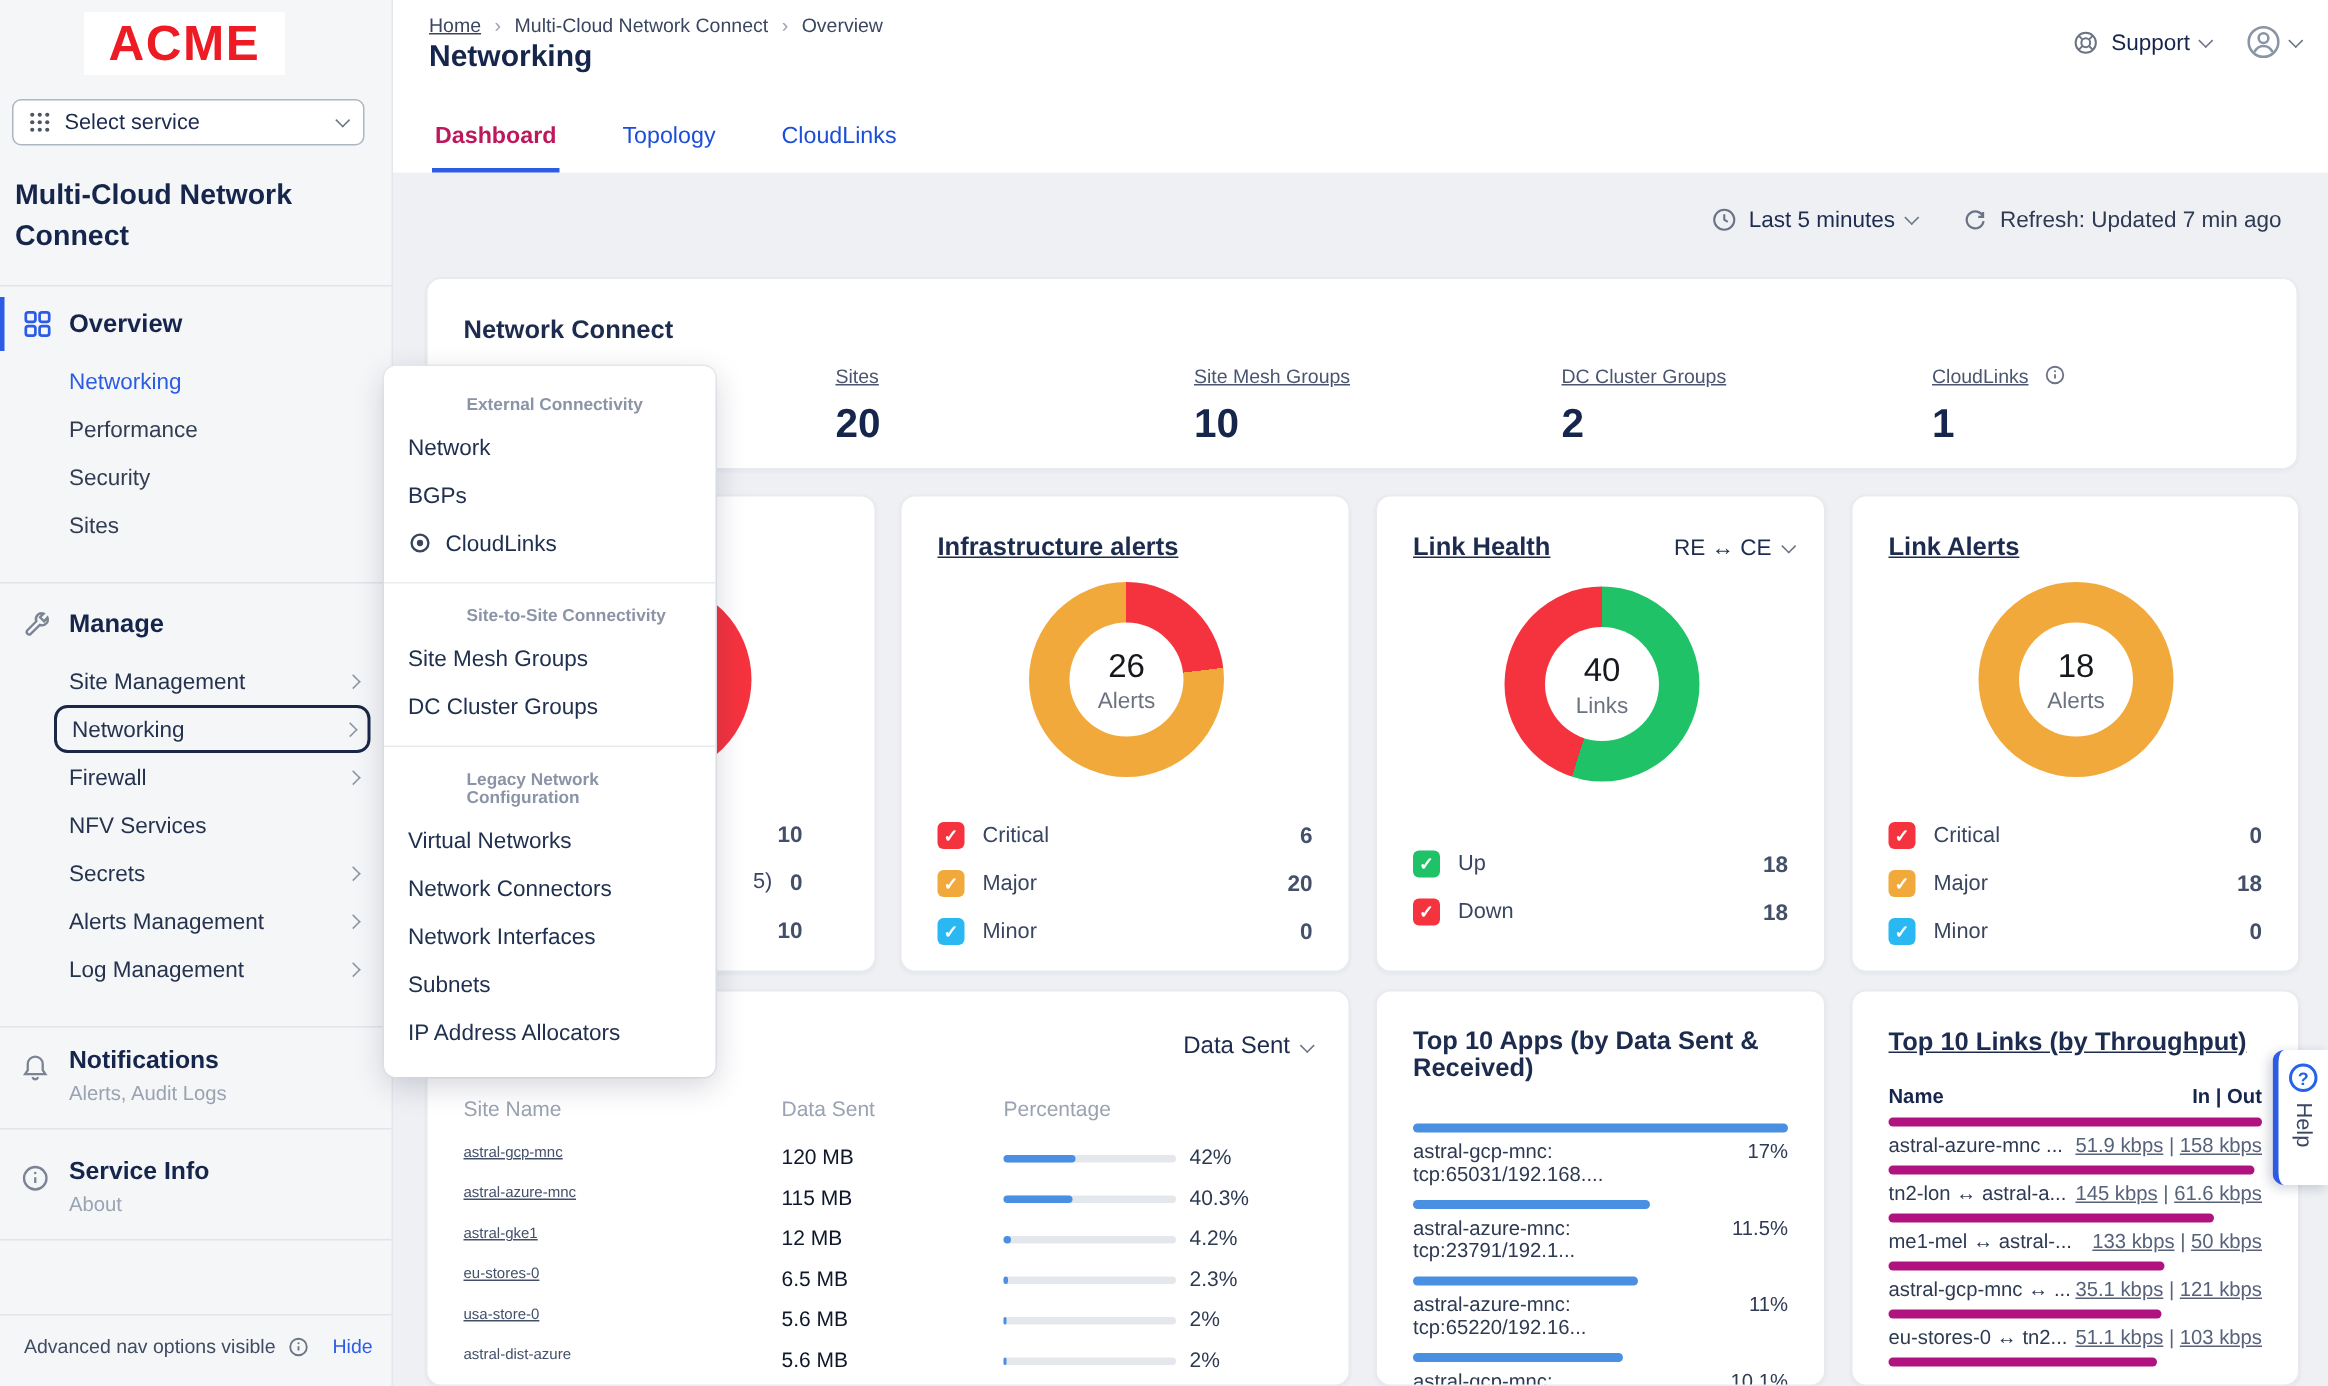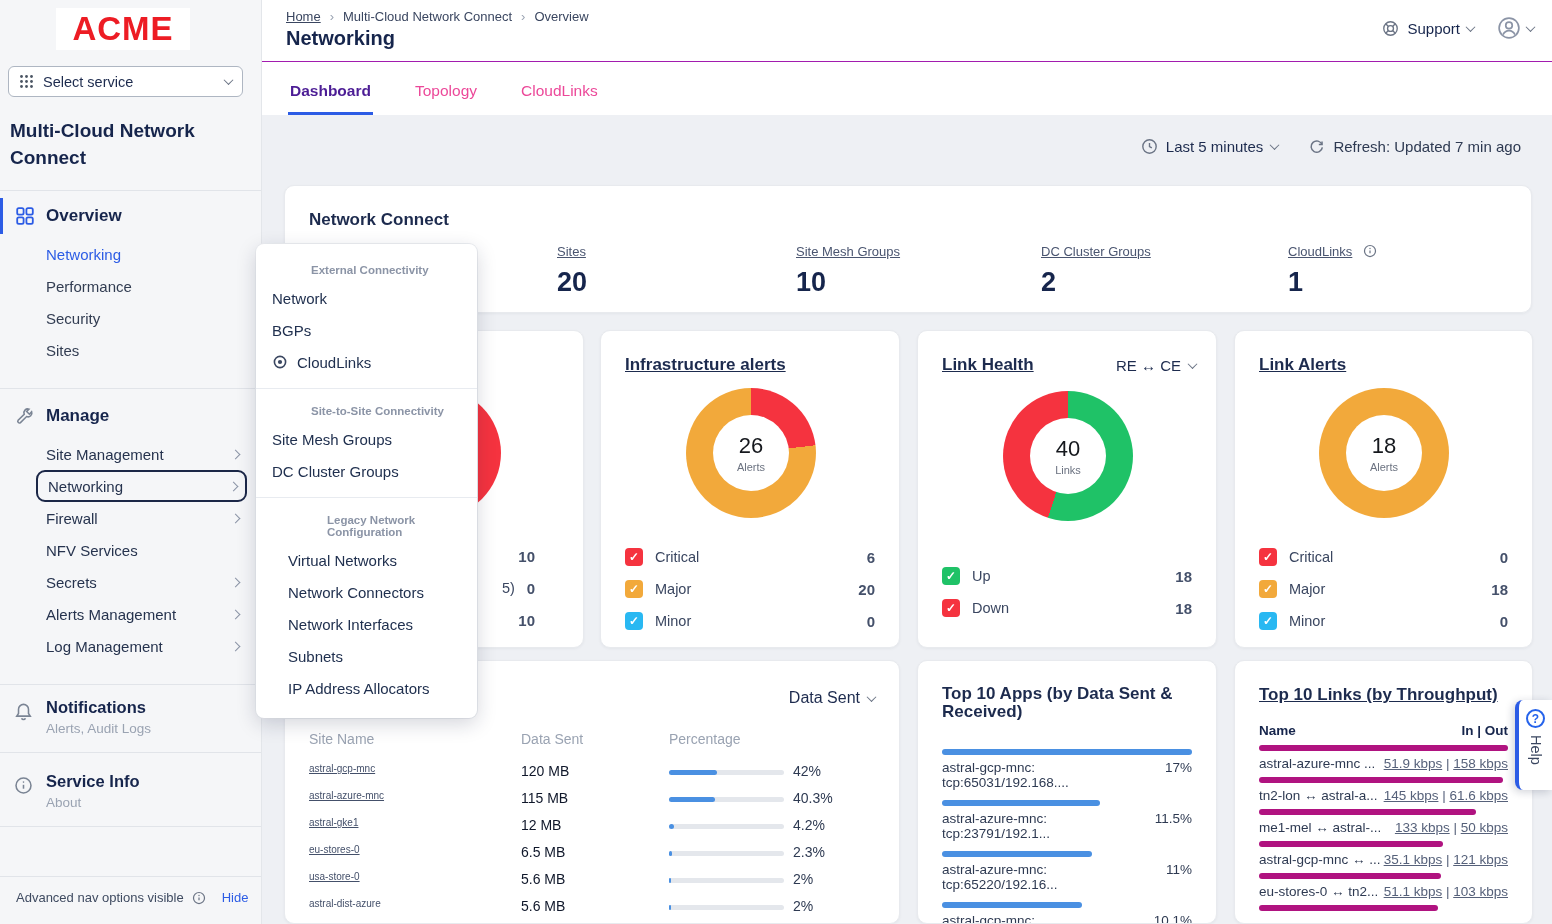--- a/index.html
+++ b/index.html
@@ -25,39 +25,39 @@
   .bigitem { position:absolute; left:0; width:261px; cursor:pointer; }
   .bigitem .bicon { position:absolute; left:14px; top:4px; color:#7a8494; }
   .bigitem .blabel { position:absolute; left:46px; top:0; font-size:16.5px; font-weight:700; color:#16254c; }
   .bigitem .bsub { position:absolute; left:46px; top:23px; font-size:13.5px; color:#9aa3b2; }
   .side-foot { position:absolute; top:890px; left:16px; right:10px; display:flex; align-items:center; gap:8px; font-size:13px; color:#3f4b61; }
   .side-foot .hide { color:#2c5ce5; margin-left:8px; cursor:pointer; }
 
   
   .flyout { position:absolute; left:256px; top:244px; width:221px; background:#fff; border-radius:8px; box-shadow:0 6px 20px rgba(20,30,60,.18), 0 0 0 1px #edeff2; z-index:20; padding:4px 0; }
   .fsec { padding:6px 0 10px; border-bottom:1px solid #e8ebf0; }
-  .fsec:last-child { border-bottom:none;padding-left:16px; }
+  .fsec:last-child { border-bottom:none; }
   .fhead { padding:10px 16px 6px; font-size:11.5px; font-weight:bold; color:#8b94a6;margin-left:39px; }
   .fitem { height:32px; display:flex; align-items:center; gap:9px; padding:0 16px; font-size:15px; color:#20304f; cursor:pointer; }
 
   
-  .tophdr { position:absolute; left:262px; right:0; top:0; height:64px; background:#fff; border-bottom:3px solid #a21caf; }
+  .tophdr { position:absolute; left:262px; right:0; top:0; height:64px; background:#fff; border-bottom:1px solid #a21caf; }
   .crumbs { position:absolute; left:24px; top:9px; display:flex; gap:9px; font-size:13px; color:#3a4660; align-items:center; }
   .crumbs .home { text-decoration:underline; cursor:pointer; }
   .crumbs .sep { color:#9aa3b2; }
   .pagetitle { position:absolute; left:24px; top:27px; font-size:20px; font-weight:600; color:#16254c; }
   .topright { position:absolute; right:18px; top:15px; display:flex; align-items:center; gap:22px; }
   .support { display:flex; align-items:center; gap:7px; font-size:15px; color:#16254c; cursor:pointer; }
   .account { display:flex; align-items:center; gap:5px; cursor:pointer; }
   .topright .chev { color:#6b7485; }
 
   
   .tabbar { position:absolute; left:262px; right:0; top:62px; height:53px; background:#fff; display:flex; gap:40px; padding-left:26px; align-items:flex-end; }
-  .tab { padding:0 2px 15px; font-size:15.5px; color:#ec4899; cursor:pointer; }
-  .tab.active { color:#4c1d95; font-weight:bold; border-bottom:3px solid #2c5ce5; padding-bottom:12px; }
+  .tab { padding:0 2px 15px; font-size:15.5px; color:#1d4ed8; cursor:pointer; }
+  .tab.active { color:#be185d; font-weight:bold; border-bottom:3px solid #2c5ce5; padding-bottom:12px; }
 
   
   .controls { position:absolute; top:138px; right:31px; display:flex; gap:30px; align-items:center; }
   .timesel { display:flex; align-items:center; gap:8px; font-size:15px; color:#1d2b4e; cursor:pointer; }
   .timesel .chev { color:#6b7485; }
   .refresh { display:flex; align-items:center; gap:8px; font-size:15px; color:#2e3a52; cursor:pointer; }
 
   
   .card { position:absolute; background:#fff; border:1px solid #e8eaee; border-radius:10px; box-shadow:0 1px 3px rgba(20,30,60,.05); }
   .card-title { position:absolute; left:24px; top:24px; font-size:17px; font-weight:600; color:#1d2b4e; }
@@ -65,21 +65,21 @@
 
   .summary { left:284px; top:185px; width:1248px; height:128px; }
   .metric { position:absolute; top:56px; }
   .metric .mlabel { font-size:13px; color:#4a5570; text-decoration:underline; cursor:pointer; display:inline-block; }
   .metric .mvalue { font-size:27px; font-weight:bold; color:#16254c; margin-top:7px; }
 
   .donut { position:absolute; width:130px; height:130px; border-radius:50%; }
   .donut::after { content:""; position:absolute; inset:27px; background:#fff; border-radius:50%; }
   .donut-center { position:absolute; inset:0; display:flex; flex-direction:column; align-items:center; justify-content:center; z-index:1; }
   .donut-center .dv { font-size:22px; color:#15181d; }
-  .donut-center .dl { font-size:11px; color:#6b7280; margin-top:2px; }
+  .donut-center .dl { font-size:15px; color:#6b7280; margin-top:2px; }
 
   .leg-row { position:absolute; left:24px; right:24px; height:22px; display:flex; align-items:center; }
   .cbx { width:18px; height:18px; border-radius:4px; color:#fff; font-size:12px; font-weight:bold; display:flex; align-items:center; justify-content:center; cursor:pointer; }
   .leg-label { font-size:14.5px; color:#3a4660; margin-left:12px; }
   .leg-val { margin-left:auto; font-size:15px; font-weight:bold; color:#44506a; }
 
   .selector { display:flex; align-items:center; gap:8px; font-size:15px; color:#1d2b4e; cursor:pointer; }
   .selector .chev { color:#6b7485; }
 
   

